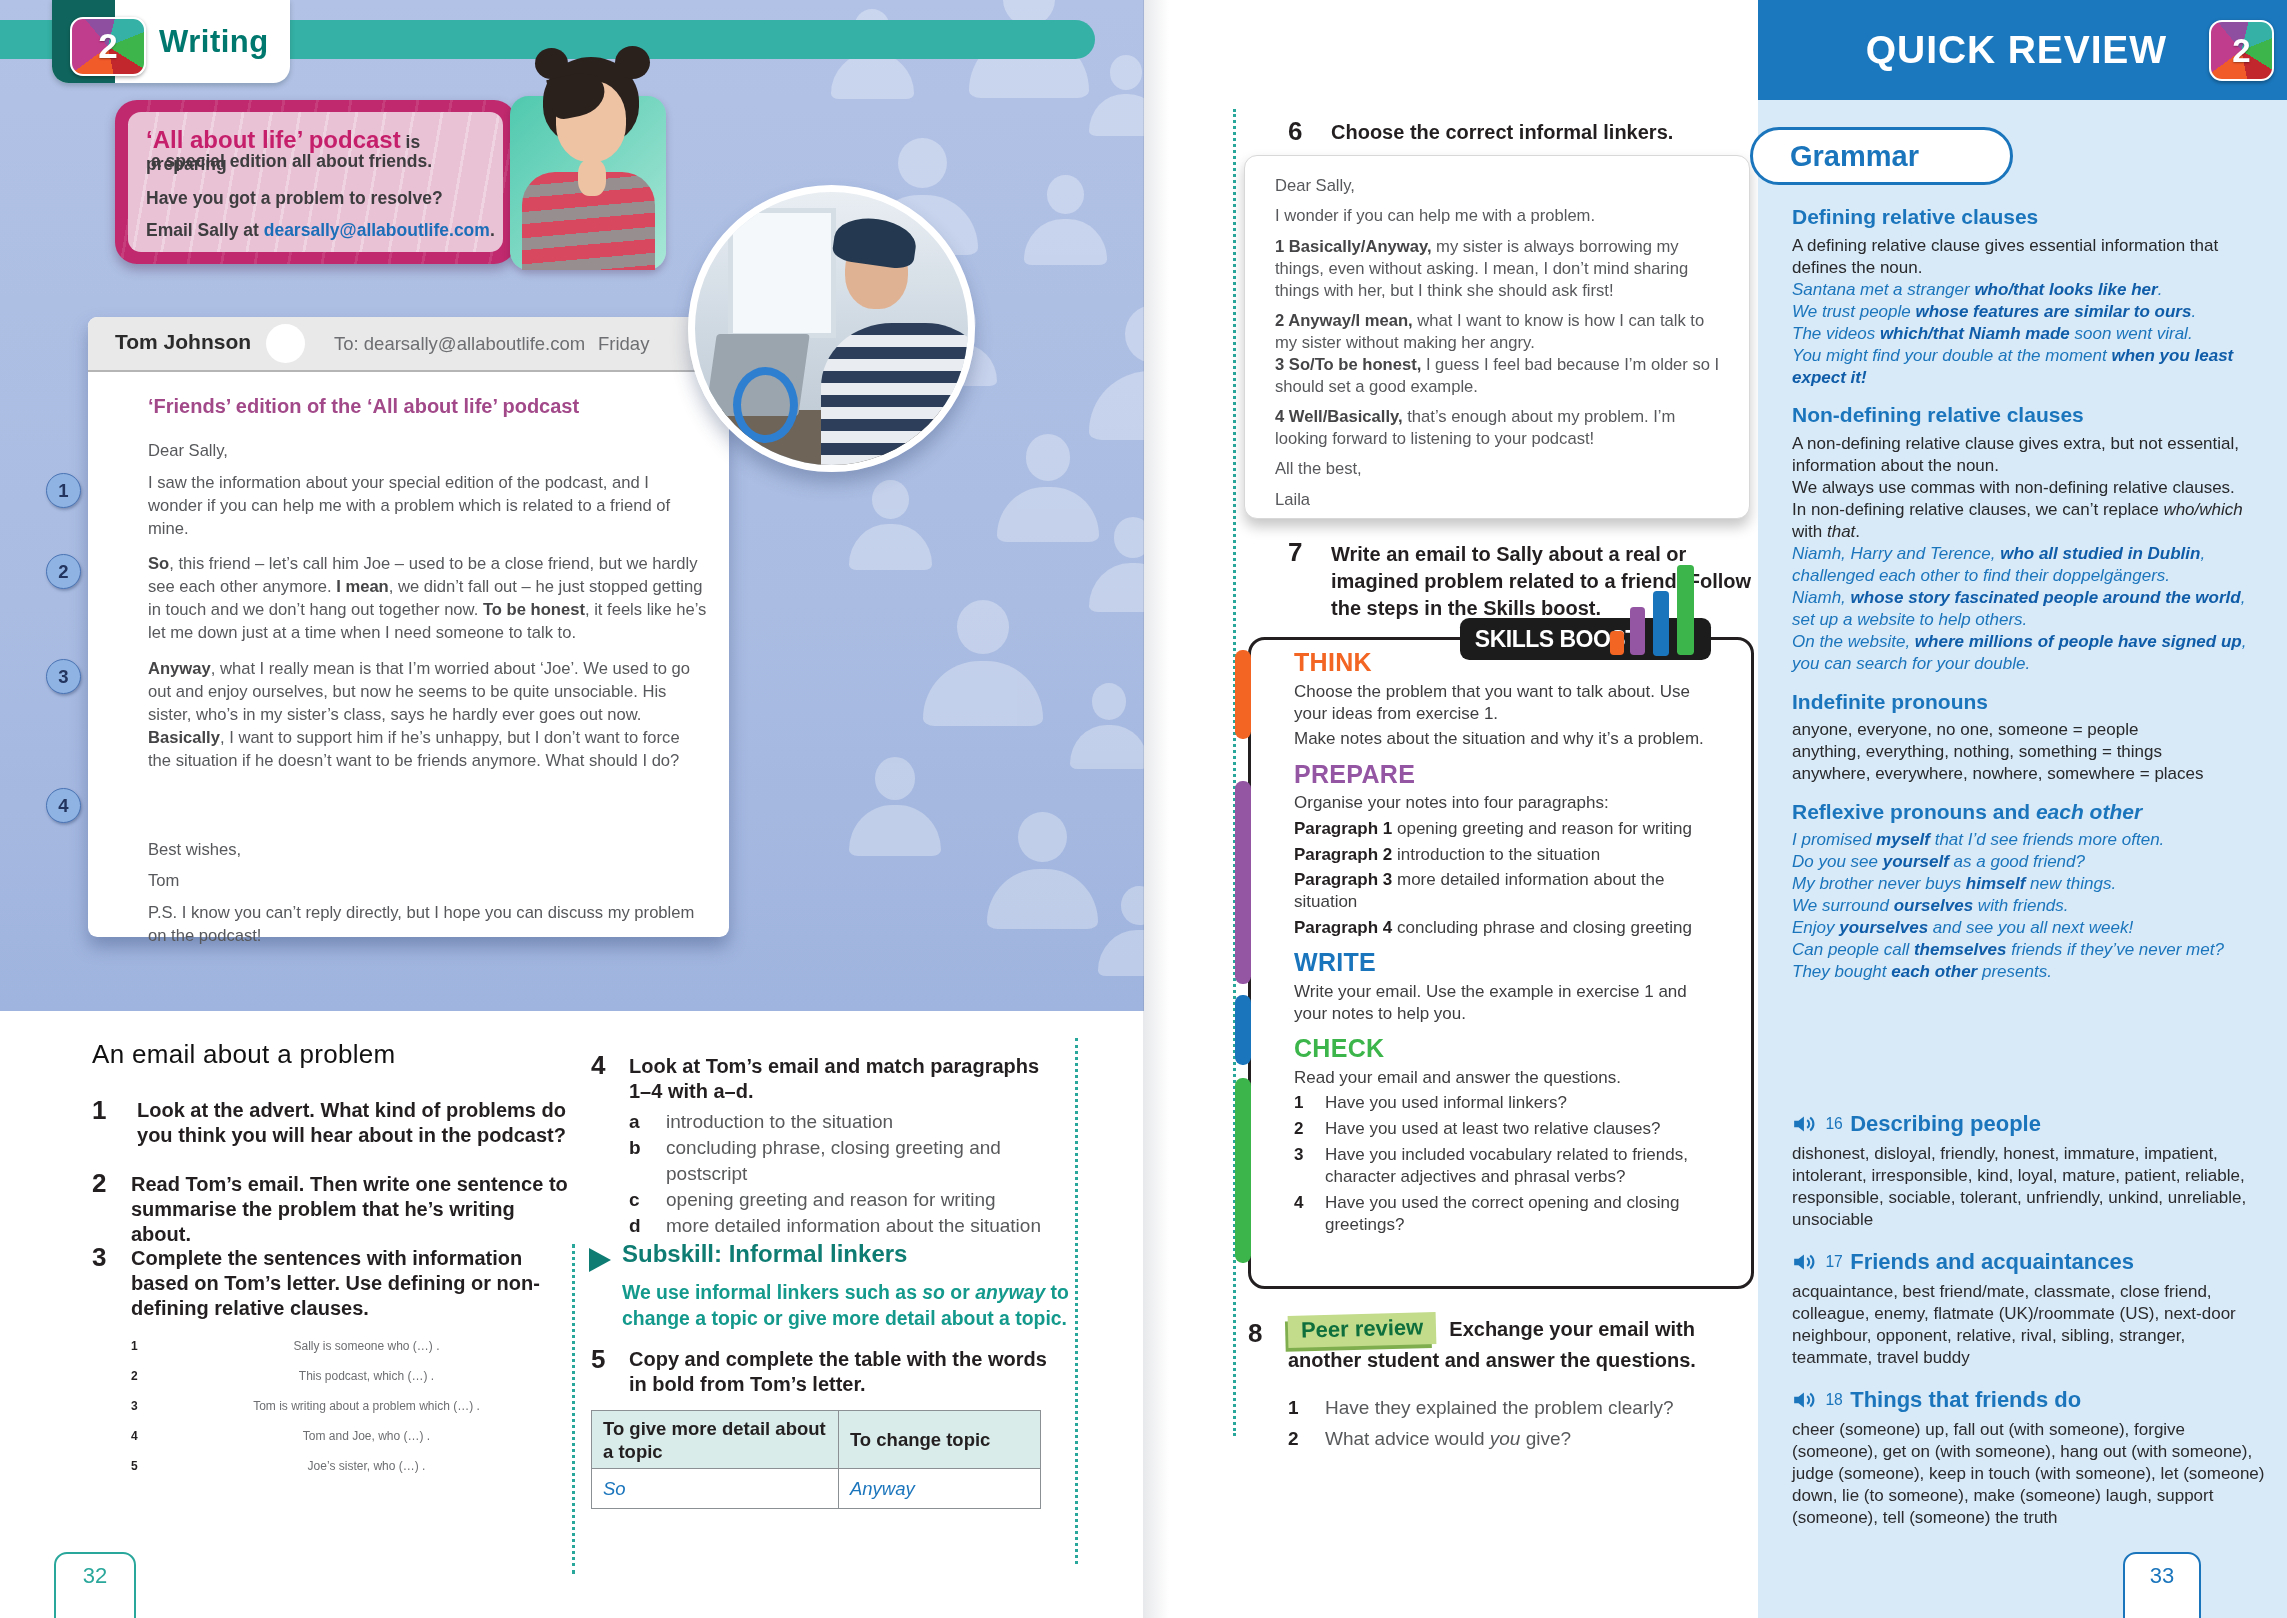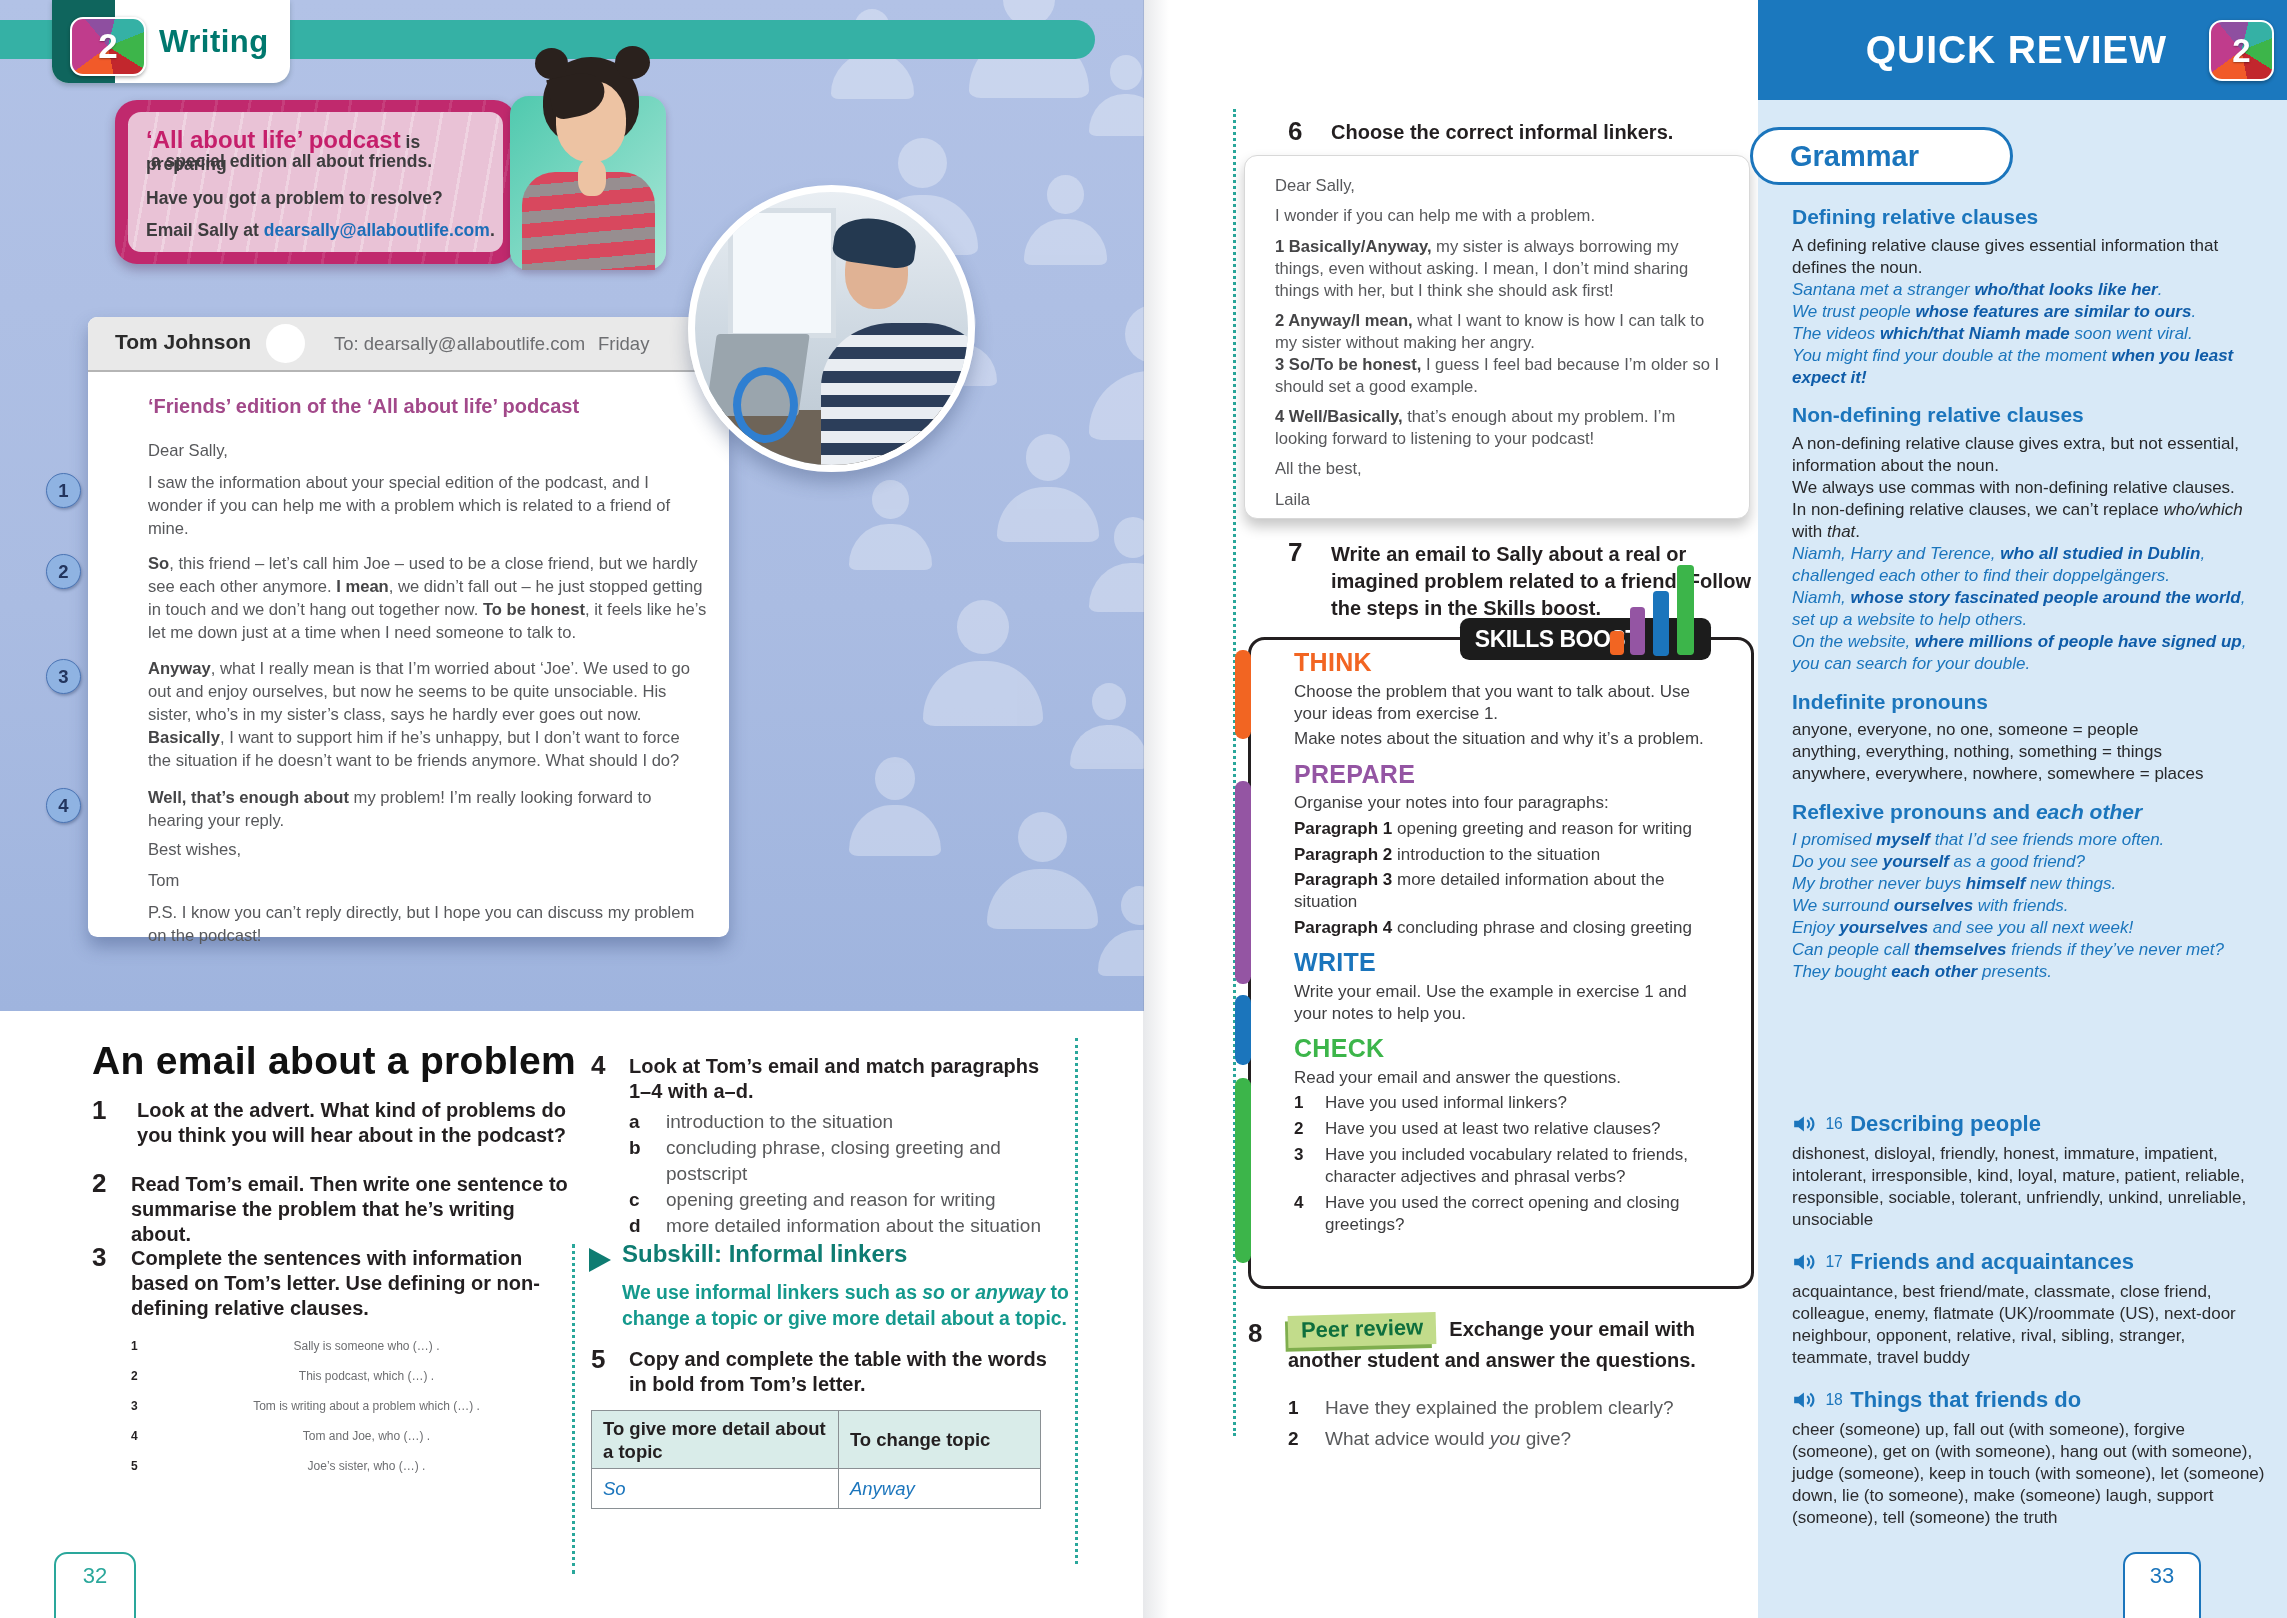--- a/index.html
+++ b/index.html
@@ -44,21 +44,21 @@
   
   .boy-circle{left:688px;top:185px;width:273px;height:273px;border-radius:50%;overflow:hidden;border:7.4px solid #fff;box-shadow:0 11px 18.5px rgba(40,60,100,.3);background:linear-gradient(180deg,#e9eef3 0%,#cfd9e2 50%,#b9c5d0 100%);}
   .boy-window{position:absolute;left:12%;top:6%;width:36%;height:44%;background:#f4f8fb;border:5.5px solid #d6dee5;}
   .boy-desk{position:absolute;left:0;bottom:0;width:100%;height:20%;background:#6e6458;}
   .boy-laptop{position:absolute;left:6%;bottom:18%;width:34%;height:30%;background:#9aa5ad;transform:skewX(-8deg);border-radius:3.7px;}
   .boy-phones{position:absolute;left:14%;bottom:8%;width:18%;height:22%;border:8.3px solid #2f7fd1;border-radius:50%;background:transparent;}
   .boy-torso{position:absolute;right:-8%;bottom:-4%;width:62%;height:56%;border-radius:42% 38% 0 0;background:repeating-linear-gradient(180deg,#2c3e5a 0 12px,#e9edf2 12px 24px);}
   .boy-head{position:absolute;right:22%;top:16%;width:23%;height:27%;background:#e0b294;border-radius:46%;}
   .boy-cap{position:absolute;right:19%;top:10%;width:30%;height:17%;background:#243950;border-radius:60% 60% 30% 30%;transform:rotate(8deg);}
   
-  .lesson-title{left:92px;top:1039px;font-size:39px;font-weight:bold;color:#111;letter-spacing:0.3px;}
+  .lesson-title{left:92px;top:1039px;font-size:26px;font-weight:normal;color:#111;letter-spacing:0.3px;}
   .ex-num{position:absolute;font-size:26px;font-weight:bold;color:#231f20;}
   .ex-text{position:absolute;font-size:20px;line-height:25px;font-weight:bold;color:#231f20;}
   ol.plainlist{list-style:none;counter-reset:li;margin:0;padding:0;}
   ol.plainlist li{counter-increment:li;position:relative;padding-left:37px;}
   ol.plainlist li::before{content:counter(li);position:absolute;left:0;font-weight:bold;color:#231f20;}
   ol.alphalist li::before{content:counter(li,lower-alpha);}
   .ex3-items li{font-size:12px;line-height:30px;color:#6d6e71;text-align:center;}
   .ex4-items li{font-size:19px;line-height:26px;color:#58595b;}
   
   .sub-arrow{left:589px;top:1248px;width:0;height:0;border-left:22px solid #0e7c72;border-top:12px solid transparent;border-bottom:12px solid transparent;}
@@ -209,21 +209,20 @@
   <div class="abs mail-head"></div>
   <div class="abs mail-sender">Tom Johnson</div>
   <div class="abs mail-avatar"></div>
   <div class="abs mail-to">To: dearsally@allaboutlife.com</div>
   <div class="abs mail-date">Friday</div>
   <div class="abs mail-subject">‘Friends’ edition of the ‘All about life’ podcast</div>
   <div class="mail-p" style="top:439px;">Dear Sally,</div>
   <div class="mail-p" style="top:471px;">I saw the information about your special edition of the podcast, and I wonder if you can help me with a problem which is related to a friend of mine.</div>
   <div class="mail-p" style="top:552px;"><b>So</b>, this friend – let’s call him Joe – used to be a close friend, but we hardly see each other anymore. <b>I mean</b>, we didn’t fall out – he just stopped getting in touch and we don’t hang out together now. <b>To be honest</b>, it feels like he’s let me down just at a time when I need someone to talk to.</div>
   <div class="mail-p" style="top:657px;"><b>Anyway</b>, what I really mean is that I’m worried about ‘Joe’. We used to go out and enjoy ourselves, but now he seems to be quite unsociable. His sister, who’s in my sister’s class, says he hardly ever goes out now. <b>Basically</b>, I want to support him if he’s unhappy, but I don’t want to force the situation if he doesn’t want to be friends anymore. What should I do?</div>
-  <div class="mail-p" style="top:786px;"><b>Well, that’s enough about</b> my problem! I’m really looking forward to hearing your reply.</div>
   <div class="mail-p" style="top:838px;">Best wishes,</div>
   <div class="mail-p" style="top:869px;">Tom</div>
   <div class="mail-p" style="top:901px;">P.S. I know you can’t reply directly, but I hope you can discuss my problem on the podcast!</div>
   <div class="num-circle" style="left:46px;top:473px;">1</div>
   <div class="num-circle" style="left:46px;top:554px;">2</div>
   <div class="num-circle" style="left:46px;top:659px;">3</div>
   <div class="num-circle" style="left:46px;top:788px;">4</div>
 
   <div class="abs boy-circle">
     <div class="boy-window"></div>

